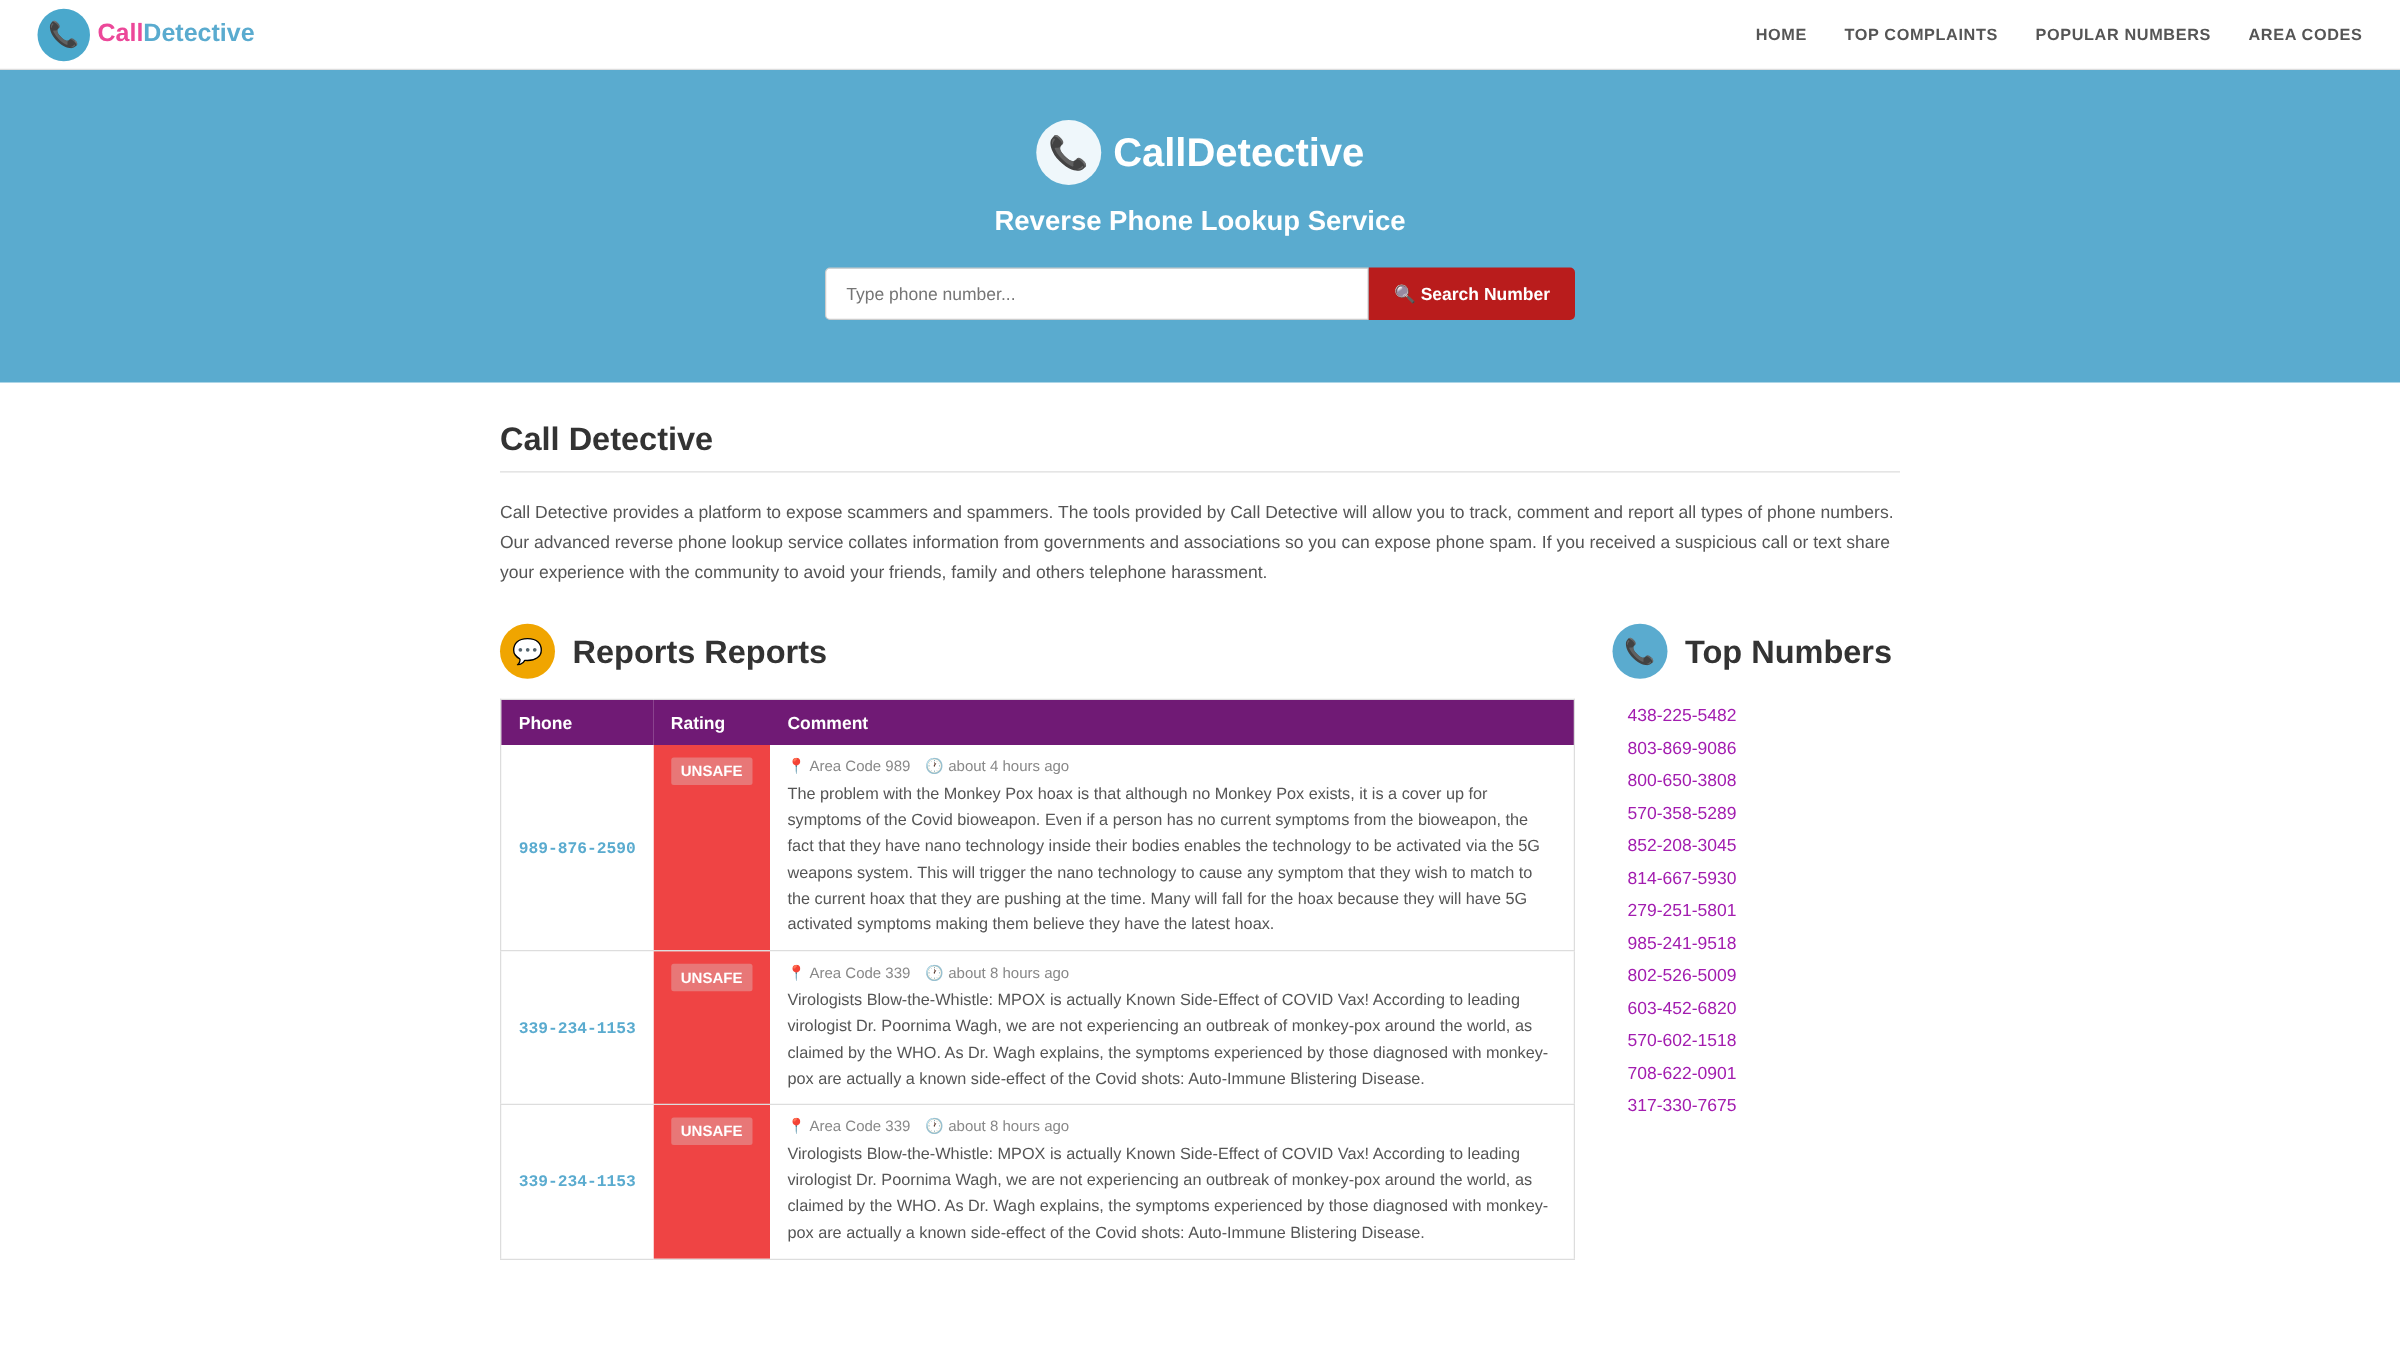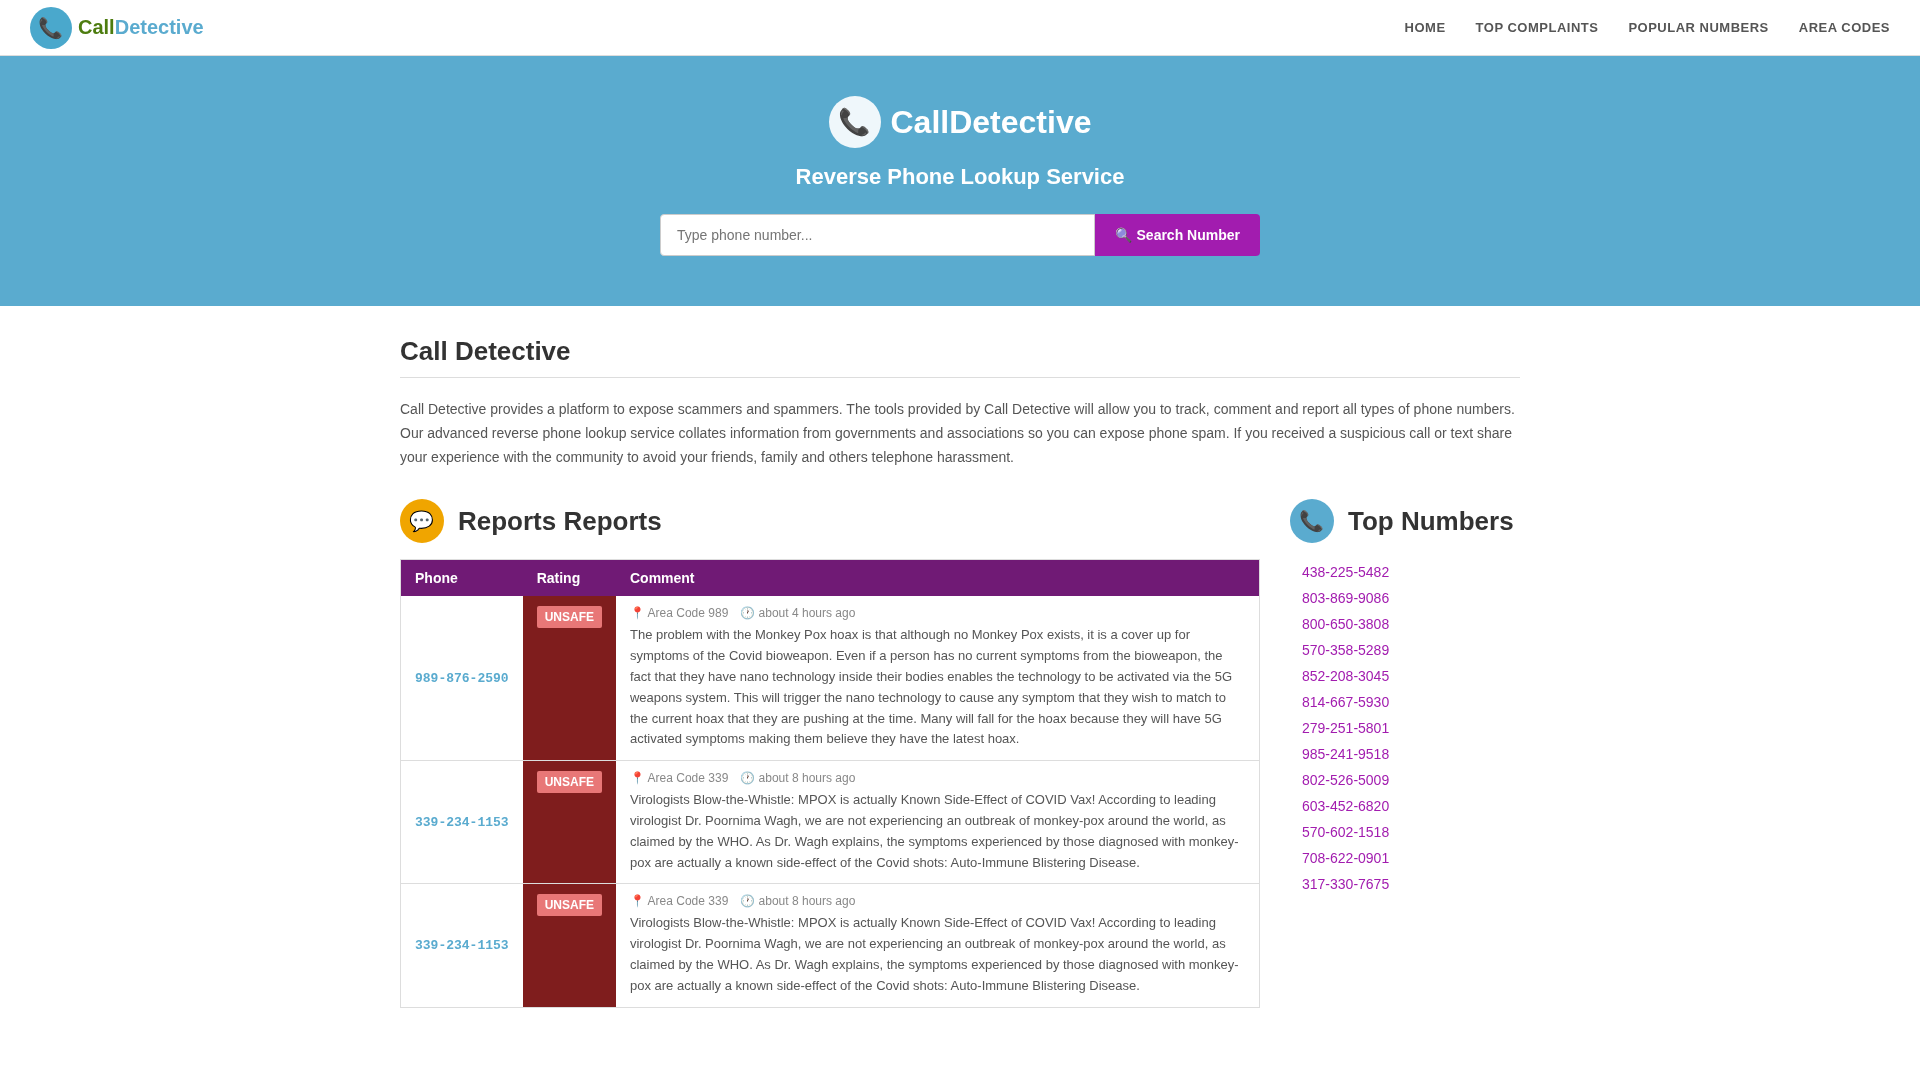--- a/index.html
+++ b/index.html
@@ -24,21 +24,21 @@
     .nav-logo-icon {
       width: 42px; height: 42px;
       background: #4aa8cc;
       border-radius: 50%;
       display: flex; align-items: center; justify-content: center;
       color: white; font-size: 20px;
     }
     .nav-logo-text {
       font-size: 20px; font-weight: bold; color: #333;
     }
-    .nav-logo-text span { color: #4d7c0f; }
+    .nav-logo-text span { color: #ec4899; }
     .nav-links { display: flex; gap: 30px; }
     .nav-link {
       text-decoration: none;
       color: #555;
       font-size: 13px;
       font-weight: 600;
       letter-spacing: 0.5px;
       cursor: pointer;
     }
 
@@ -78,21 +78,21 @@
       flex: 1;
       padding: 12px 16px;
       border: 1px solid #ccc;
       border-radius: 4px 0 0 4px;
       font-size: 14px;
       outline: none;
       color: #999;
     }
     .hero-btn {
       padding: 12px 20px;
-      background: #a21caf;
+      background: #b91c1c;
       color: #fff;
       border: none;
       border-radius: 0 4px 4px 0;
       font-size: 14px;
       cursor: pointer;
       white-space: nowrap;
       font-weight: 600;
     }
 
     
@@ -196,21 +196,21 @@
       gap: 12px;
       align-items: flex-start;
     }
     .comment-meta span { display: flex; align-items: center; gap: 4px; }
     .comment-text {
       color: #555;
       line-height: 1.6;
       font-size: 13px;
     }
     .rating-cell {
-      background: #7f1d1d;
+      background: #ef4444;
       text-align: center;
       vertical-align: middle;
       padding: 0 10px;
     }
 
     
     .top-numbers-list {
       list-style: none;
       padding: 0;
     }

